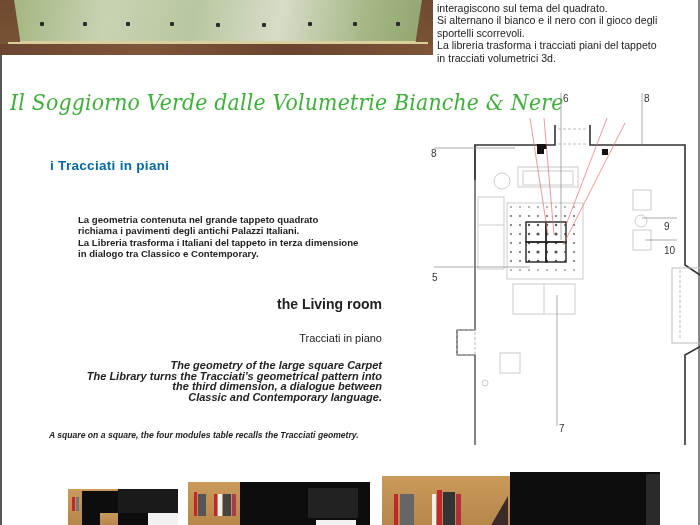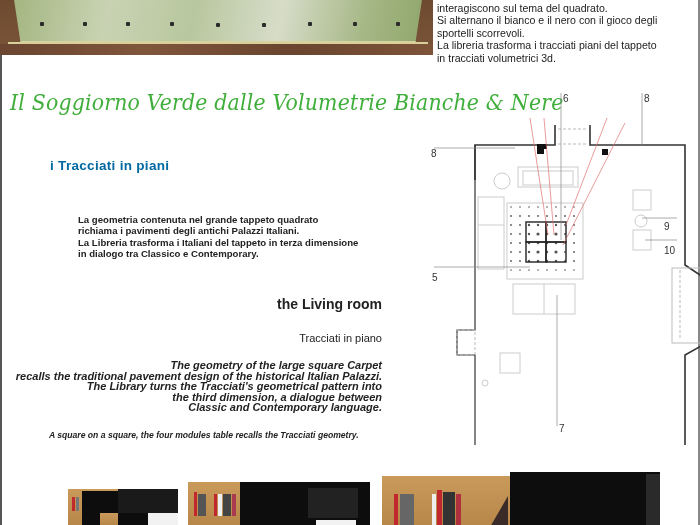--- a/index.html
+++ b/index.html
@@ -82,21 +82,20 @@
   <div>richiama i pavimenti degli antichi Palazzi Italiani.</div>
   <div>La Libreria trasforma i Italiani del tappeto in terza dimensione</div>
   <div>in dialogo tra Classico e Contemporary.</div>
 </div>
 
 <div class="en-block">
   <div class="en-sub">the Living room</div>
   <div class="en-sub2">Tracciati in piano</div>
   <div class="en-para">
     <div>The geometry of the large square Carpet</div>
-    <div>recalls the traditional pavement design of the historical Italian Palazzi.</div>
     <div>The Library turns the Tracciati's geometrical pattern into</div>
     <div>the third dimension, a dialogue between</div>
     <div>Classic and Contemporary language.</div>
   </div>
 </div>
 
 <div class="caption">A square on a square, the four modules table recalls the Tracciati geometry.</div>
 
 <svg class="plan" viewBox="0 0 280 360">
 

